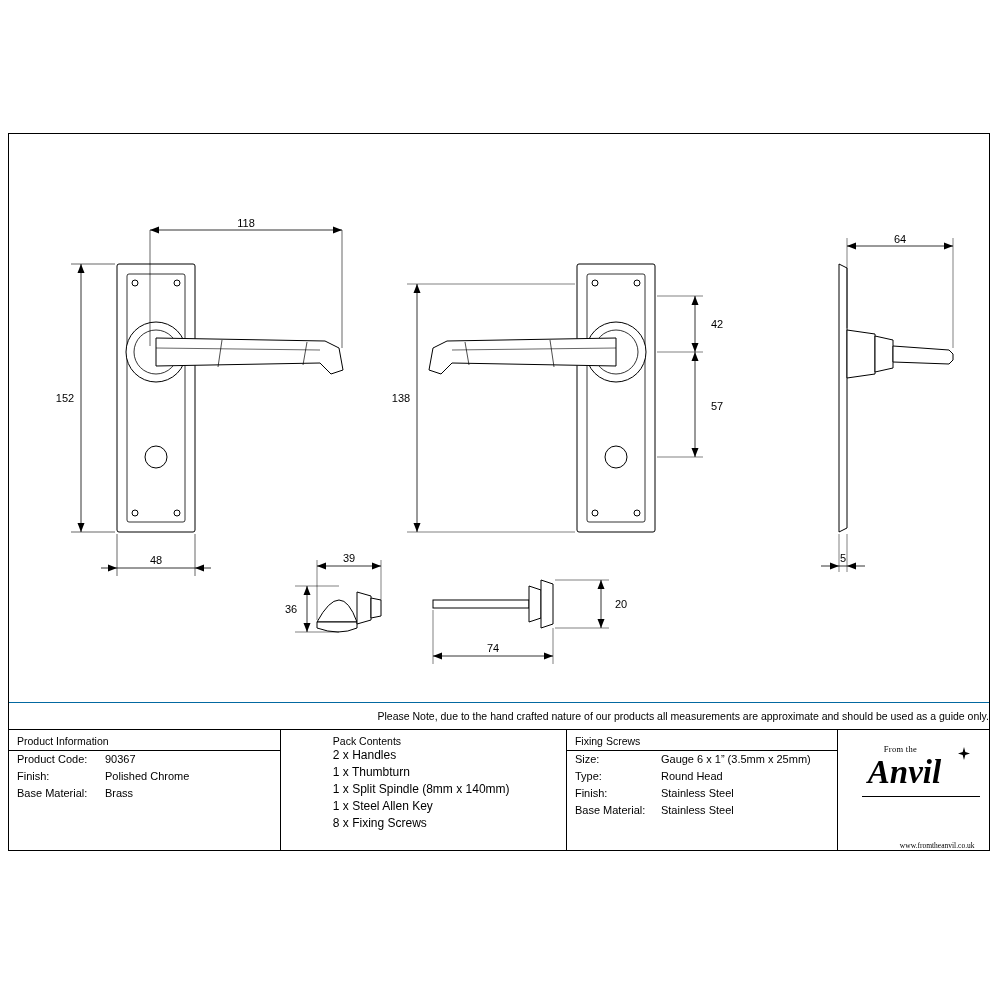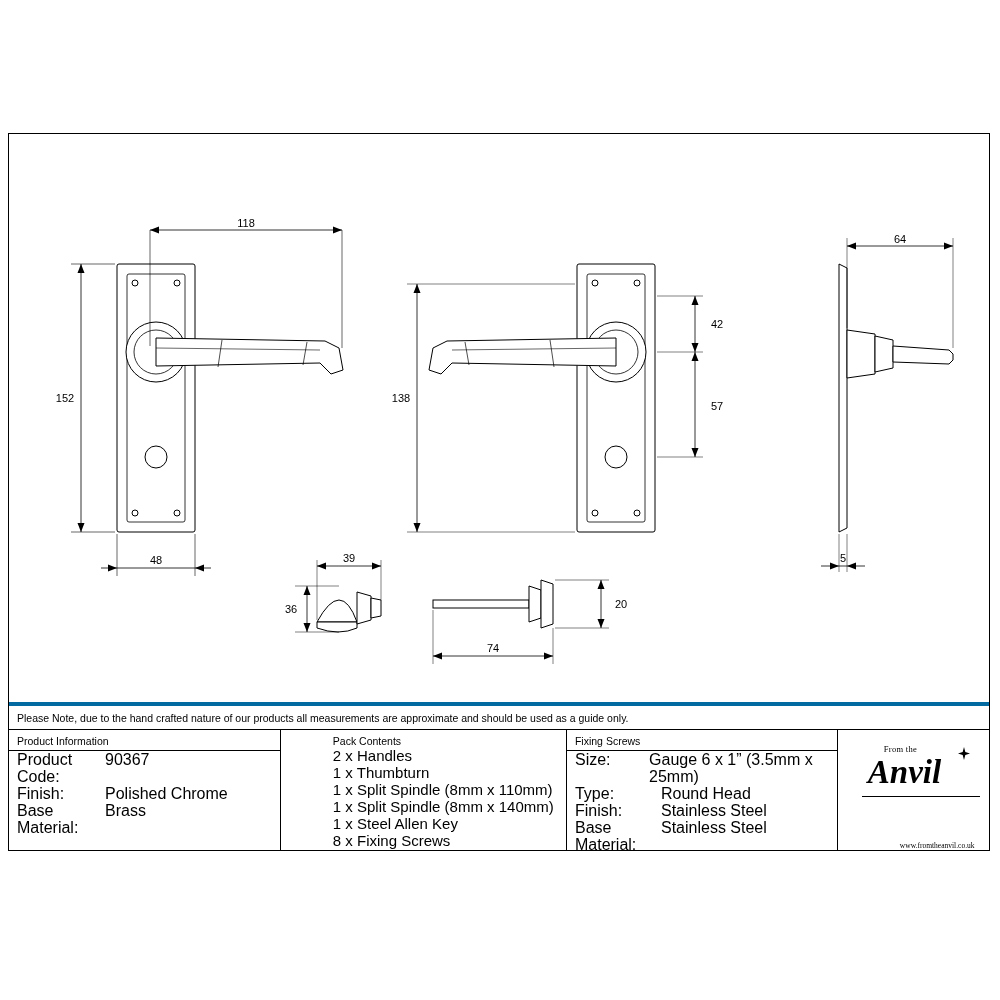--- a/index.html
+++ b/index.html
@@ -31,26 +31,27 @@
     width: 980px;
     height: 568px;
   }
   svg { display: block; }
   .note-row {
     position: absolute;
     left: 0;
     top: 568px;
     width: 980px;
     height: 27px;
-    border-top: 4px solid #0369a1;
+    border-top: 1px solid #0369a1;
     box-sizing: border-box;
     display: flex;
     align-items: center;
     padding-left: 8px;
     font-size: 10.5px;
+    justify-content: flex-end;
   }
   .info-row {
     position: absolute;
     left: 0;
     top: 595px;
     width: 980px;
     height: 121px;
     border-top: 1px solid #000;
     box-sizing: border-box;
     display: flex;
@@ -71,28 +72,28 @@
     height: 17px;
     box-sizing: border-box;
   }
   .col-title-bar {
     border-bottom: 1px solid #000;
     height: 21px;
     box-sizing: border-box;
   }
   .kv {
     display: flex;
-    font-size: 16px;
+    font-size: 11px;
     line-height: 17px;
     padding-left: 8px;
   }
   .kv .k { width: 88px; }
   .kv .v { }
   .pack-line {
-    font-size: 15px;
+    font-size: 12px;
     line-height: 17px;
     padding-left: 8px;
   }
   .fix-kv .k { width: 86px; }
   
   .logo-wrap {
     position: relative;
     width: 100%;
     height: 100%;
   }
@@ -313,21 +314,20 @@
       <div class="kv">
         <span class="k">Base Material:</span>
         <span class="v">Brass</span>
       </div>
     </div>
 
     <div class="col pack">
       <div class="col-title">Pack Contents</div>
       <div class="pack-line">2 x Handles</div>
       <div class="pack-line">1 x Thumbturn</div>
-      <div class="pack-line">1 x Split Spindle (8mm x 110mm)</div>
       <div class="pack-line">1 x Split Spindle (8mm x 140mm)</div>
       <div class="pack-line">1 x Steel Allen Key</div>
       <div class="pack-line">8 x Fixing Screws</div>
     </div>
 
     <div class="col fixing">
       <div class="col-title col-title-bar">Fixing Screws</div>
       <div class="kv fix-kv">
         <span class="k">Size:</span>
         <span class="v">Gauge 6 x 1” (3.5mm x 25mm)</span>

